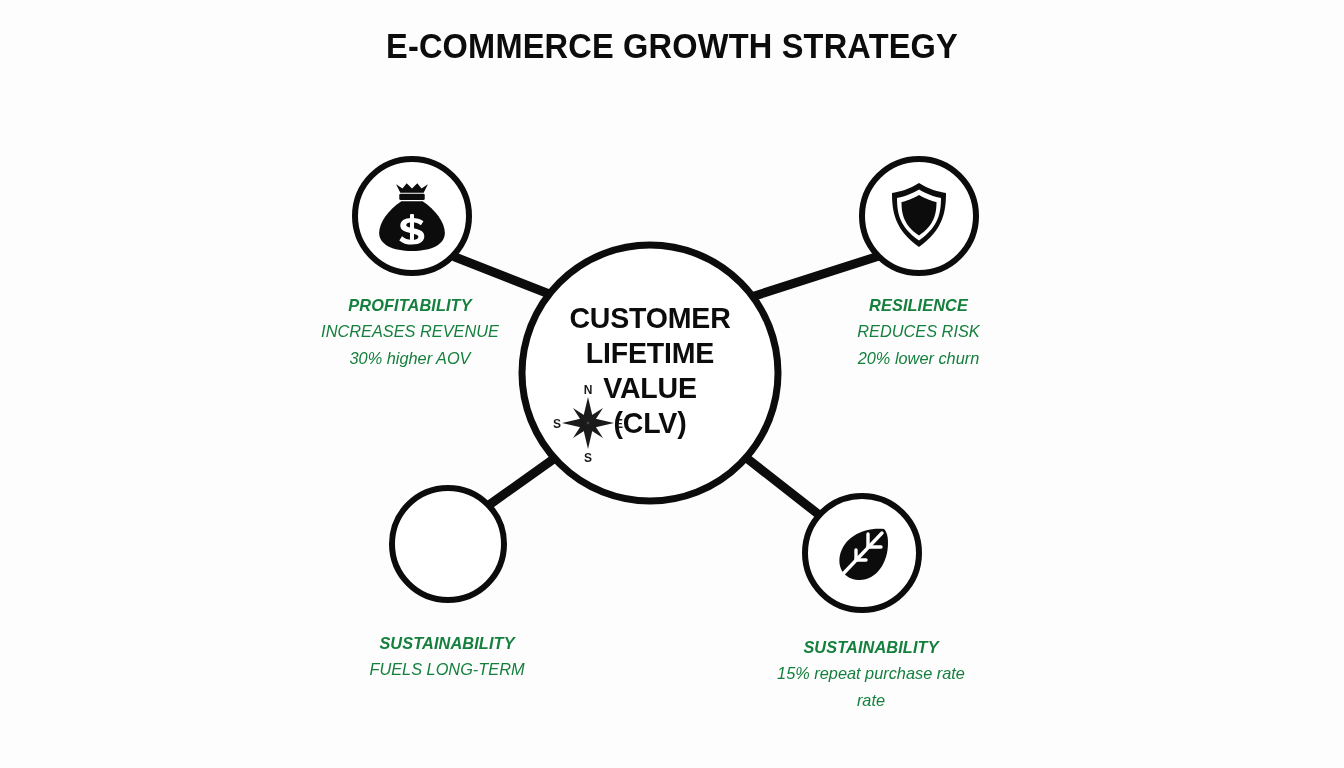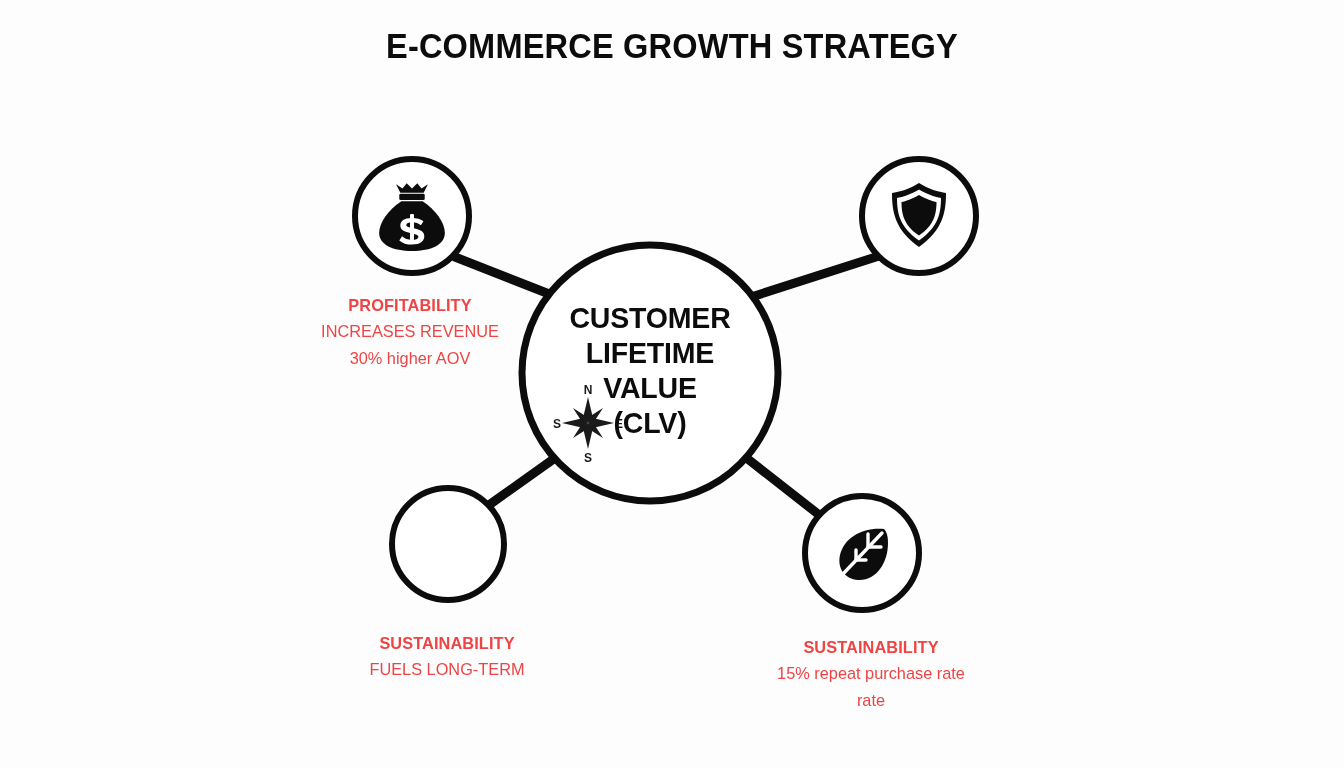--- a/index.html
+++ b/index.html
@@ -54,21 +54,22 @@
     line-height: 35px;
     color: #0c0c0c;
     letter-spacing: -0.2px;
     font-family: "Liberation Sans Narrow", "Liberation Sans", sans-serif;
     transform: scaleX(0.95);
   }
   .hub-text div { white-space: nowrap; }
   .node-label {
     position: absolute;
     text-align: center;
-    color: #ef4444;
+    color: #15803d;
+    font-style: italic;
   }
   .node-label .title {
     font-size: 17px;
     font-weight: 700;
     letter-spacing: 0.1px;
     line-height: 24px;
     white-space: nowrap;
     font-family: "Liberation Sans Narrow", "Liberation Sans", sans-serif;
     transform: scaleX(0.96);
   }
@@ -212,20 +213,25 @@
       <div>VALUE</div>
       <div>(CLV)</div>
     </div>
 
     <div class="node-label" id="lbl-profitability">
       <div class="title">PROFITABILITY</div>
       <div class="sub">INCREASES REVENUE</div>
       <div class="sub">30% higher AOV</div>
     </div>
 
+    <div class="node-label" id="lbl-resilience">
+      <div class="title">RESILIENCE</div>
+      <div class="sub">REDUCES RISK</div>
+      <div class="sub">20% lower churn</div>
+    </div>
 
     <div class="node-label" id="lbl-sust-left">
       <div class="title">SUSTAINABILITY</div>
       <div class="sub">FUELS LONG-TERM</div>
     </div>
 
     <div class="node-label" id="lbl-sust-right">
       <div class="title">SUSTAINABILITY</div>
       <div class="sub">15% repeat purchase rate</div>
       <div class="sub">rate</div>

